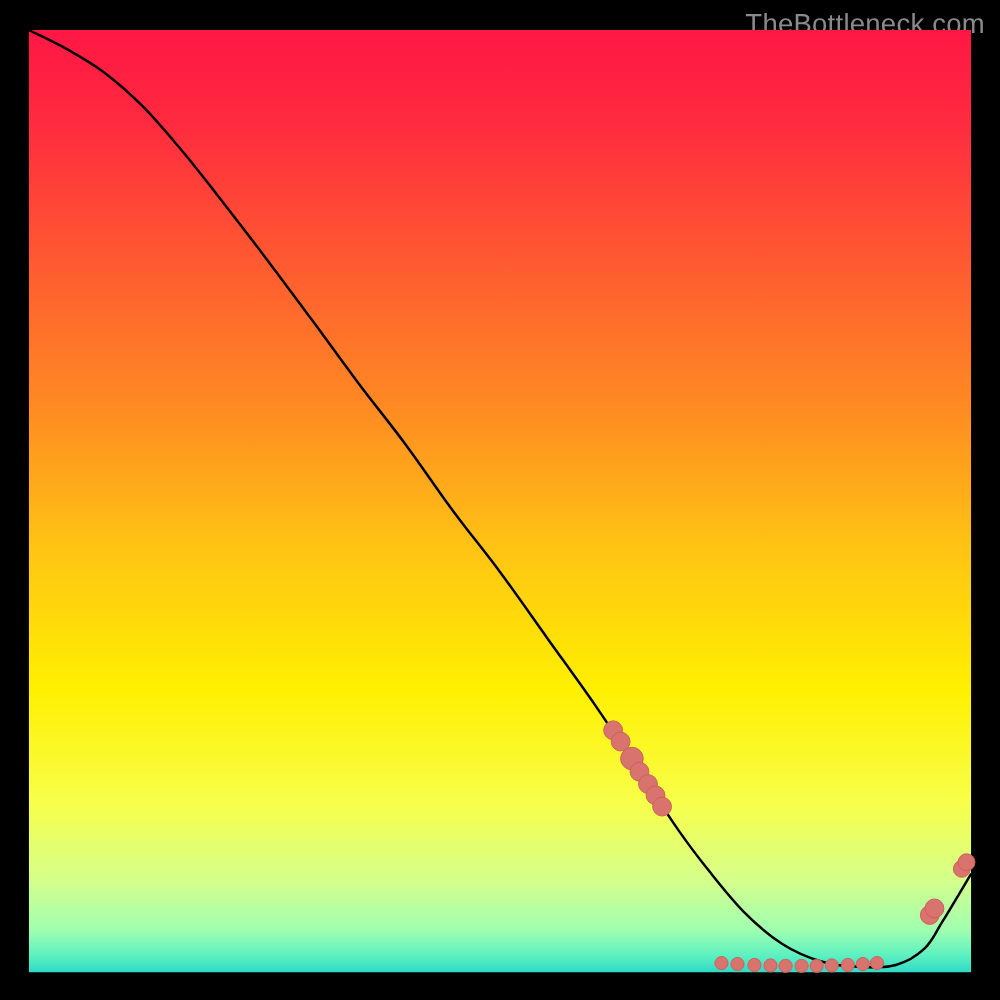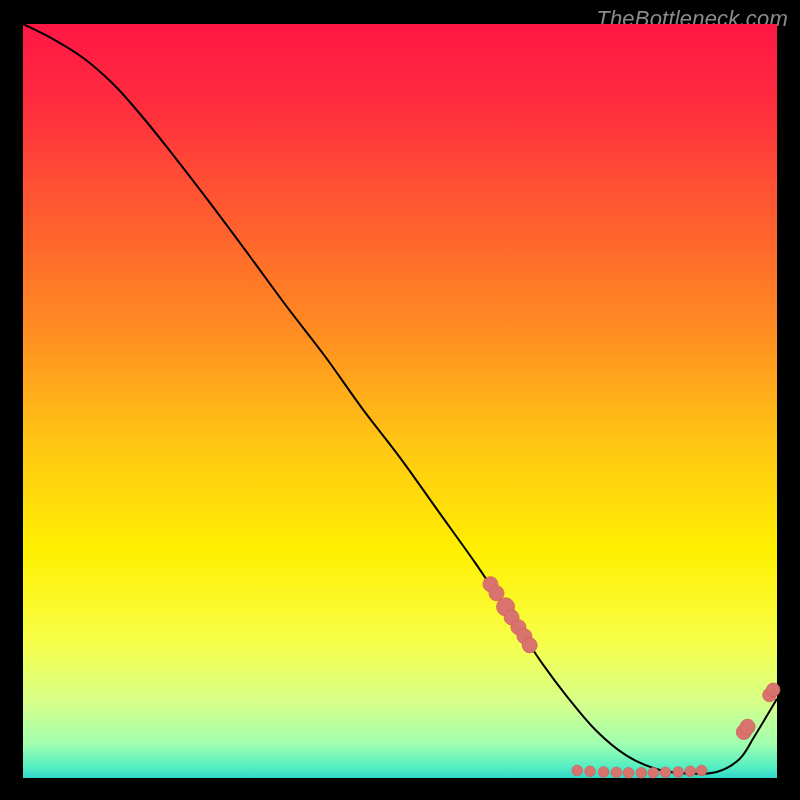--- a/index.html
+++ b/index.html
@@ -6,21 +6,20 @@
   html, body { width: 800px; height: 800px; background: #000; overflow: hidden; }
   .wrap { position: relative; width: 800px; height: 800px; }
   .attribution {
     position: absolute;
     top: 6px;
     right: 12px;
     font-family: Arial, Helvetica, sans-serif;
     font-size: 22px;
     color: #8a8a8a;
     letter-spacing: 0.2px;
-    font-style: italic;
   }
   .plot {
     position: absolute;
     left: 23px;
     top: 24px;
     width: 754px;
     height: 754px;
   }
   .gradient-bg {
     position: absolute;

